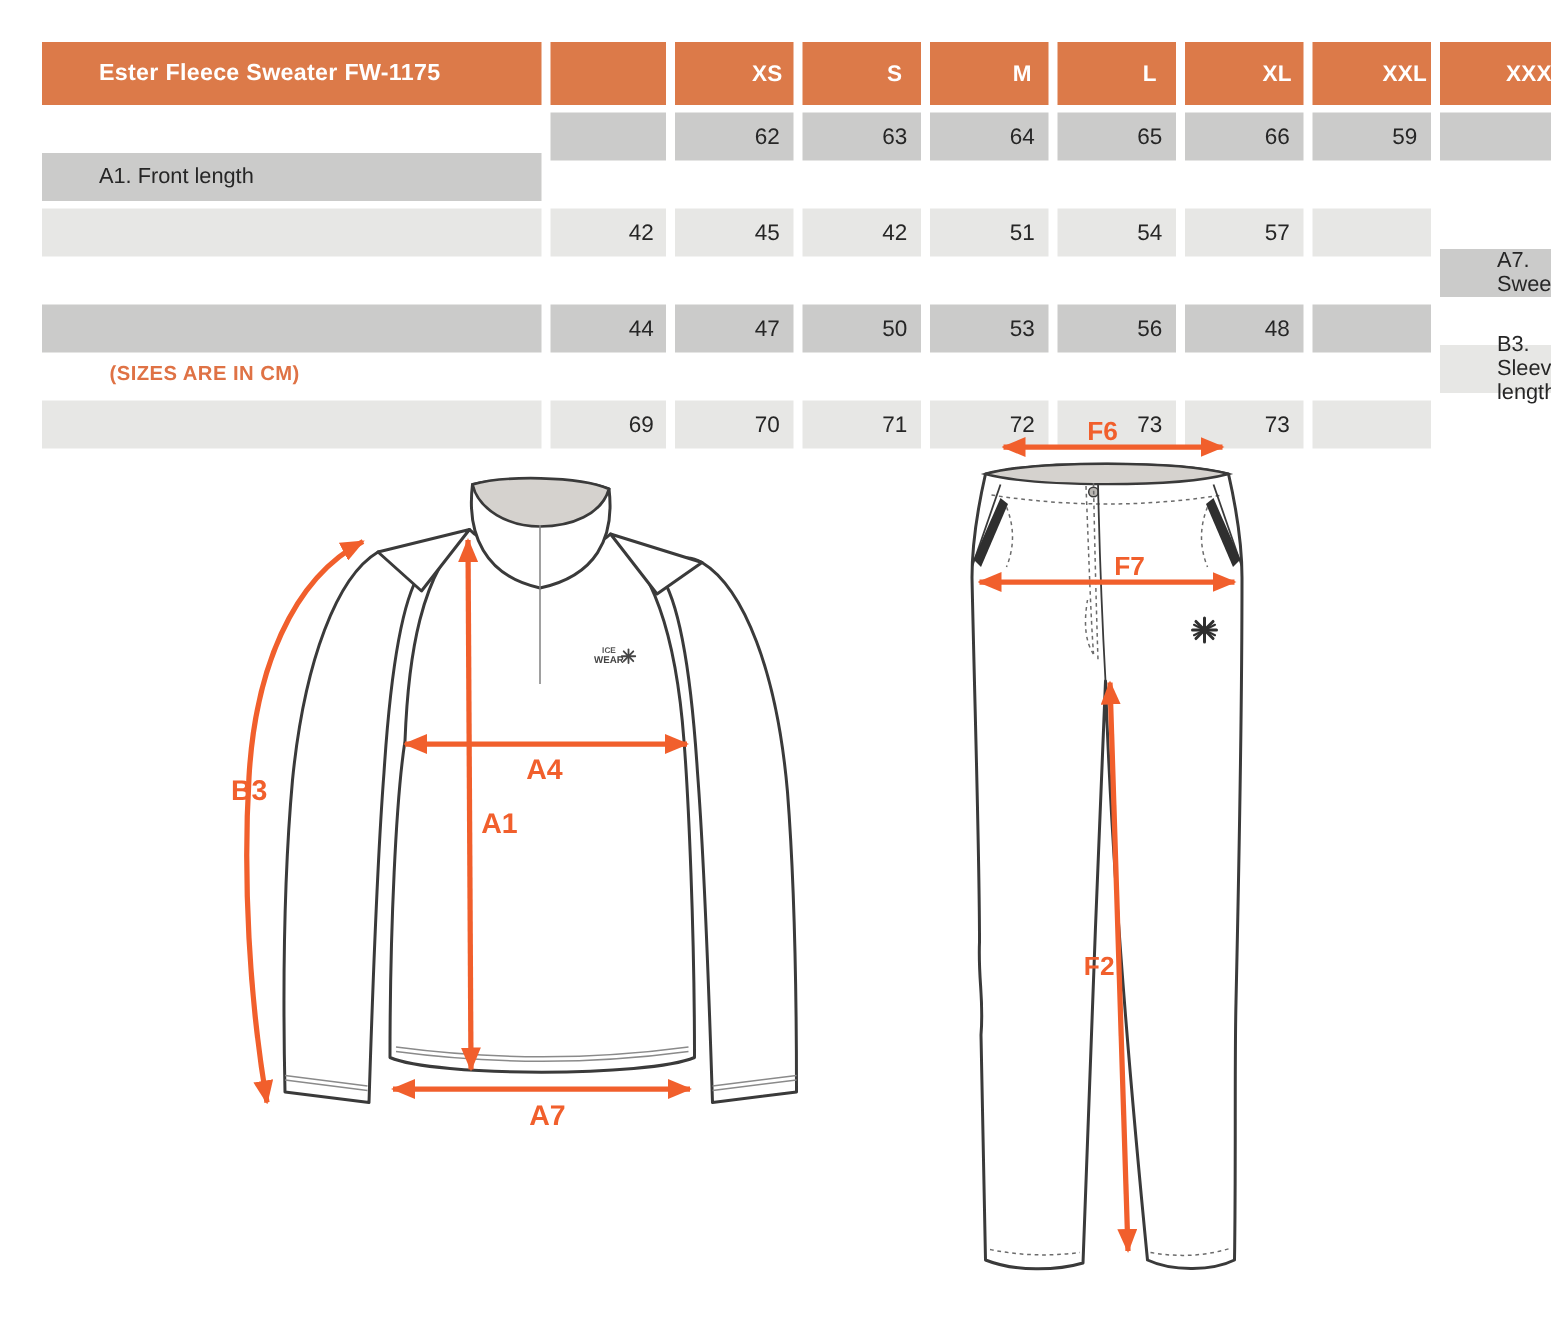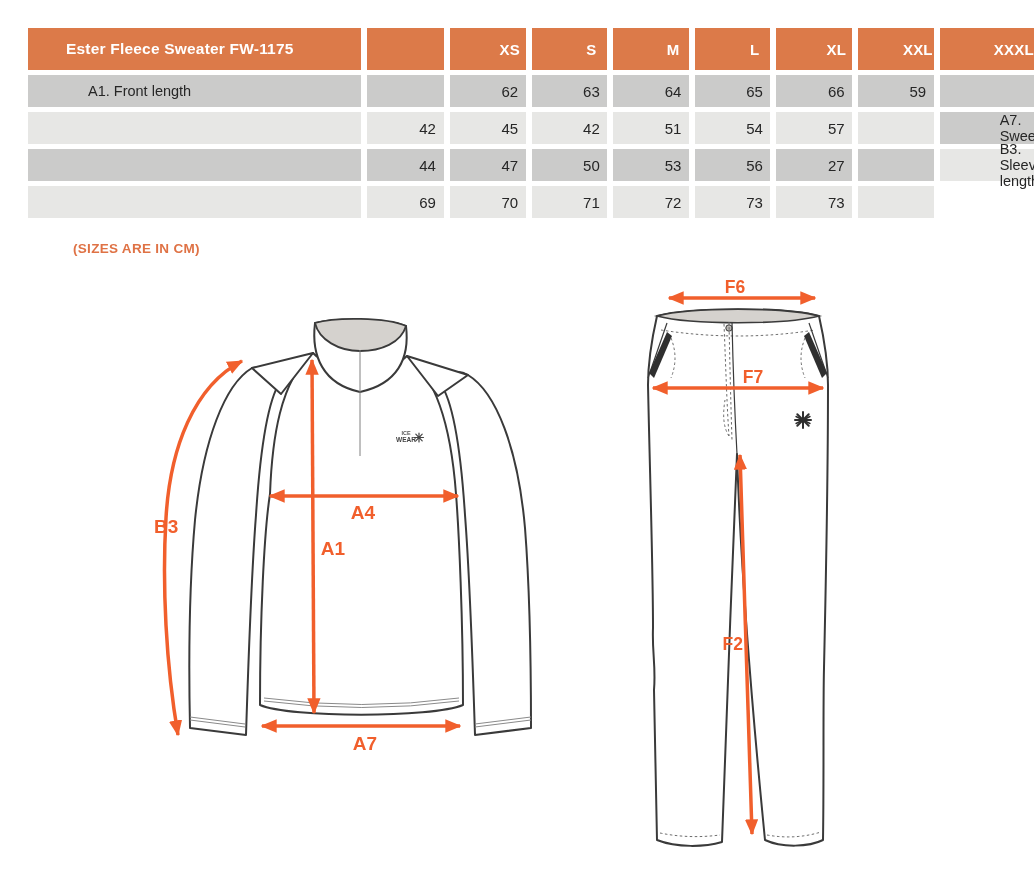--- a/index.html
+++ b/index.html
@@ -11,21 +11,21 @@
   .size-table{
     position:absolute;left:28px;top:28px;width:1016px;
     display:grid;
     grid-template-columns:333px 77px repeat(7,1fr);
     gap:5px 6px;
   }
   .cell{display:flex;align-items:center;justify-content:center;box-sizing:border-box;padding-left:44px;}
   .cell.h{height:42px;background:#dc7a49;color:#ffffff;font-weight:bold;font-size:15px;letter-spacing:.2px;}
   .cell.h.title{justify-content:flex-start;padding-left:38px;font-size:15.5px;}
   .cell.d{height:32px;font-size:15px;color:#262626;}
-  .cell.lab{justify-content:flex-start;padding-left:60px;font-size:14.5px;}
+  .cell.lab{justify-content:flex-start;padding-left:38px;font-size:14.5px;margin-top:27px;}
   .shade-a{background:#cbcbca;}
   .shade-b{background:#e7e7e5;}
   
   .units-note{
     position:absolute;left:73px;top:241px;
     color:#df7245;font-size:13.5px;font-weight:600;letter-spacing:.3px;
   }
   
   .sweater-svg{position:absolute;left:130px;top:280px;}
   .pants-svg{position:absolute;left:625px;top:278px;}
@@ -69,21 +69,21 @@
   <div class="cell d shade-b">57</div>
   <div class="cell d shade-b"></div>
 
   <div class="cell d lab shade-a">A7. Sweep</div>
   <div class="cell d shade-a"></div>
   <div class="cell d shade-a">44</div>
   <div class="cell d shade-a">47</div>
   <div class="cell d shade-a">50</div>
   <div class="cell d shade-a">53</div>
   <div class="cell d shade-a">56</div>
-  <div class="cell d shade-a">27</div>
+  <div class="cell d shade-a">48</div>
   <div class="cell d shade-a"></div>
 
   <div class="cell d lab shade-b">B3. Sleeve length</div>
   <div class="cell d shade-b"></div>
   <div class="cell d shade-b">69</div>
   <div class="cell d shade-b">70</div>
   <div class="cell d shade-b">71</div>
   <div class="cell d shade-b">72</div>
   <div class="cell d shade-b">73</div>
   <div class="cell d shade-b">73</div>

